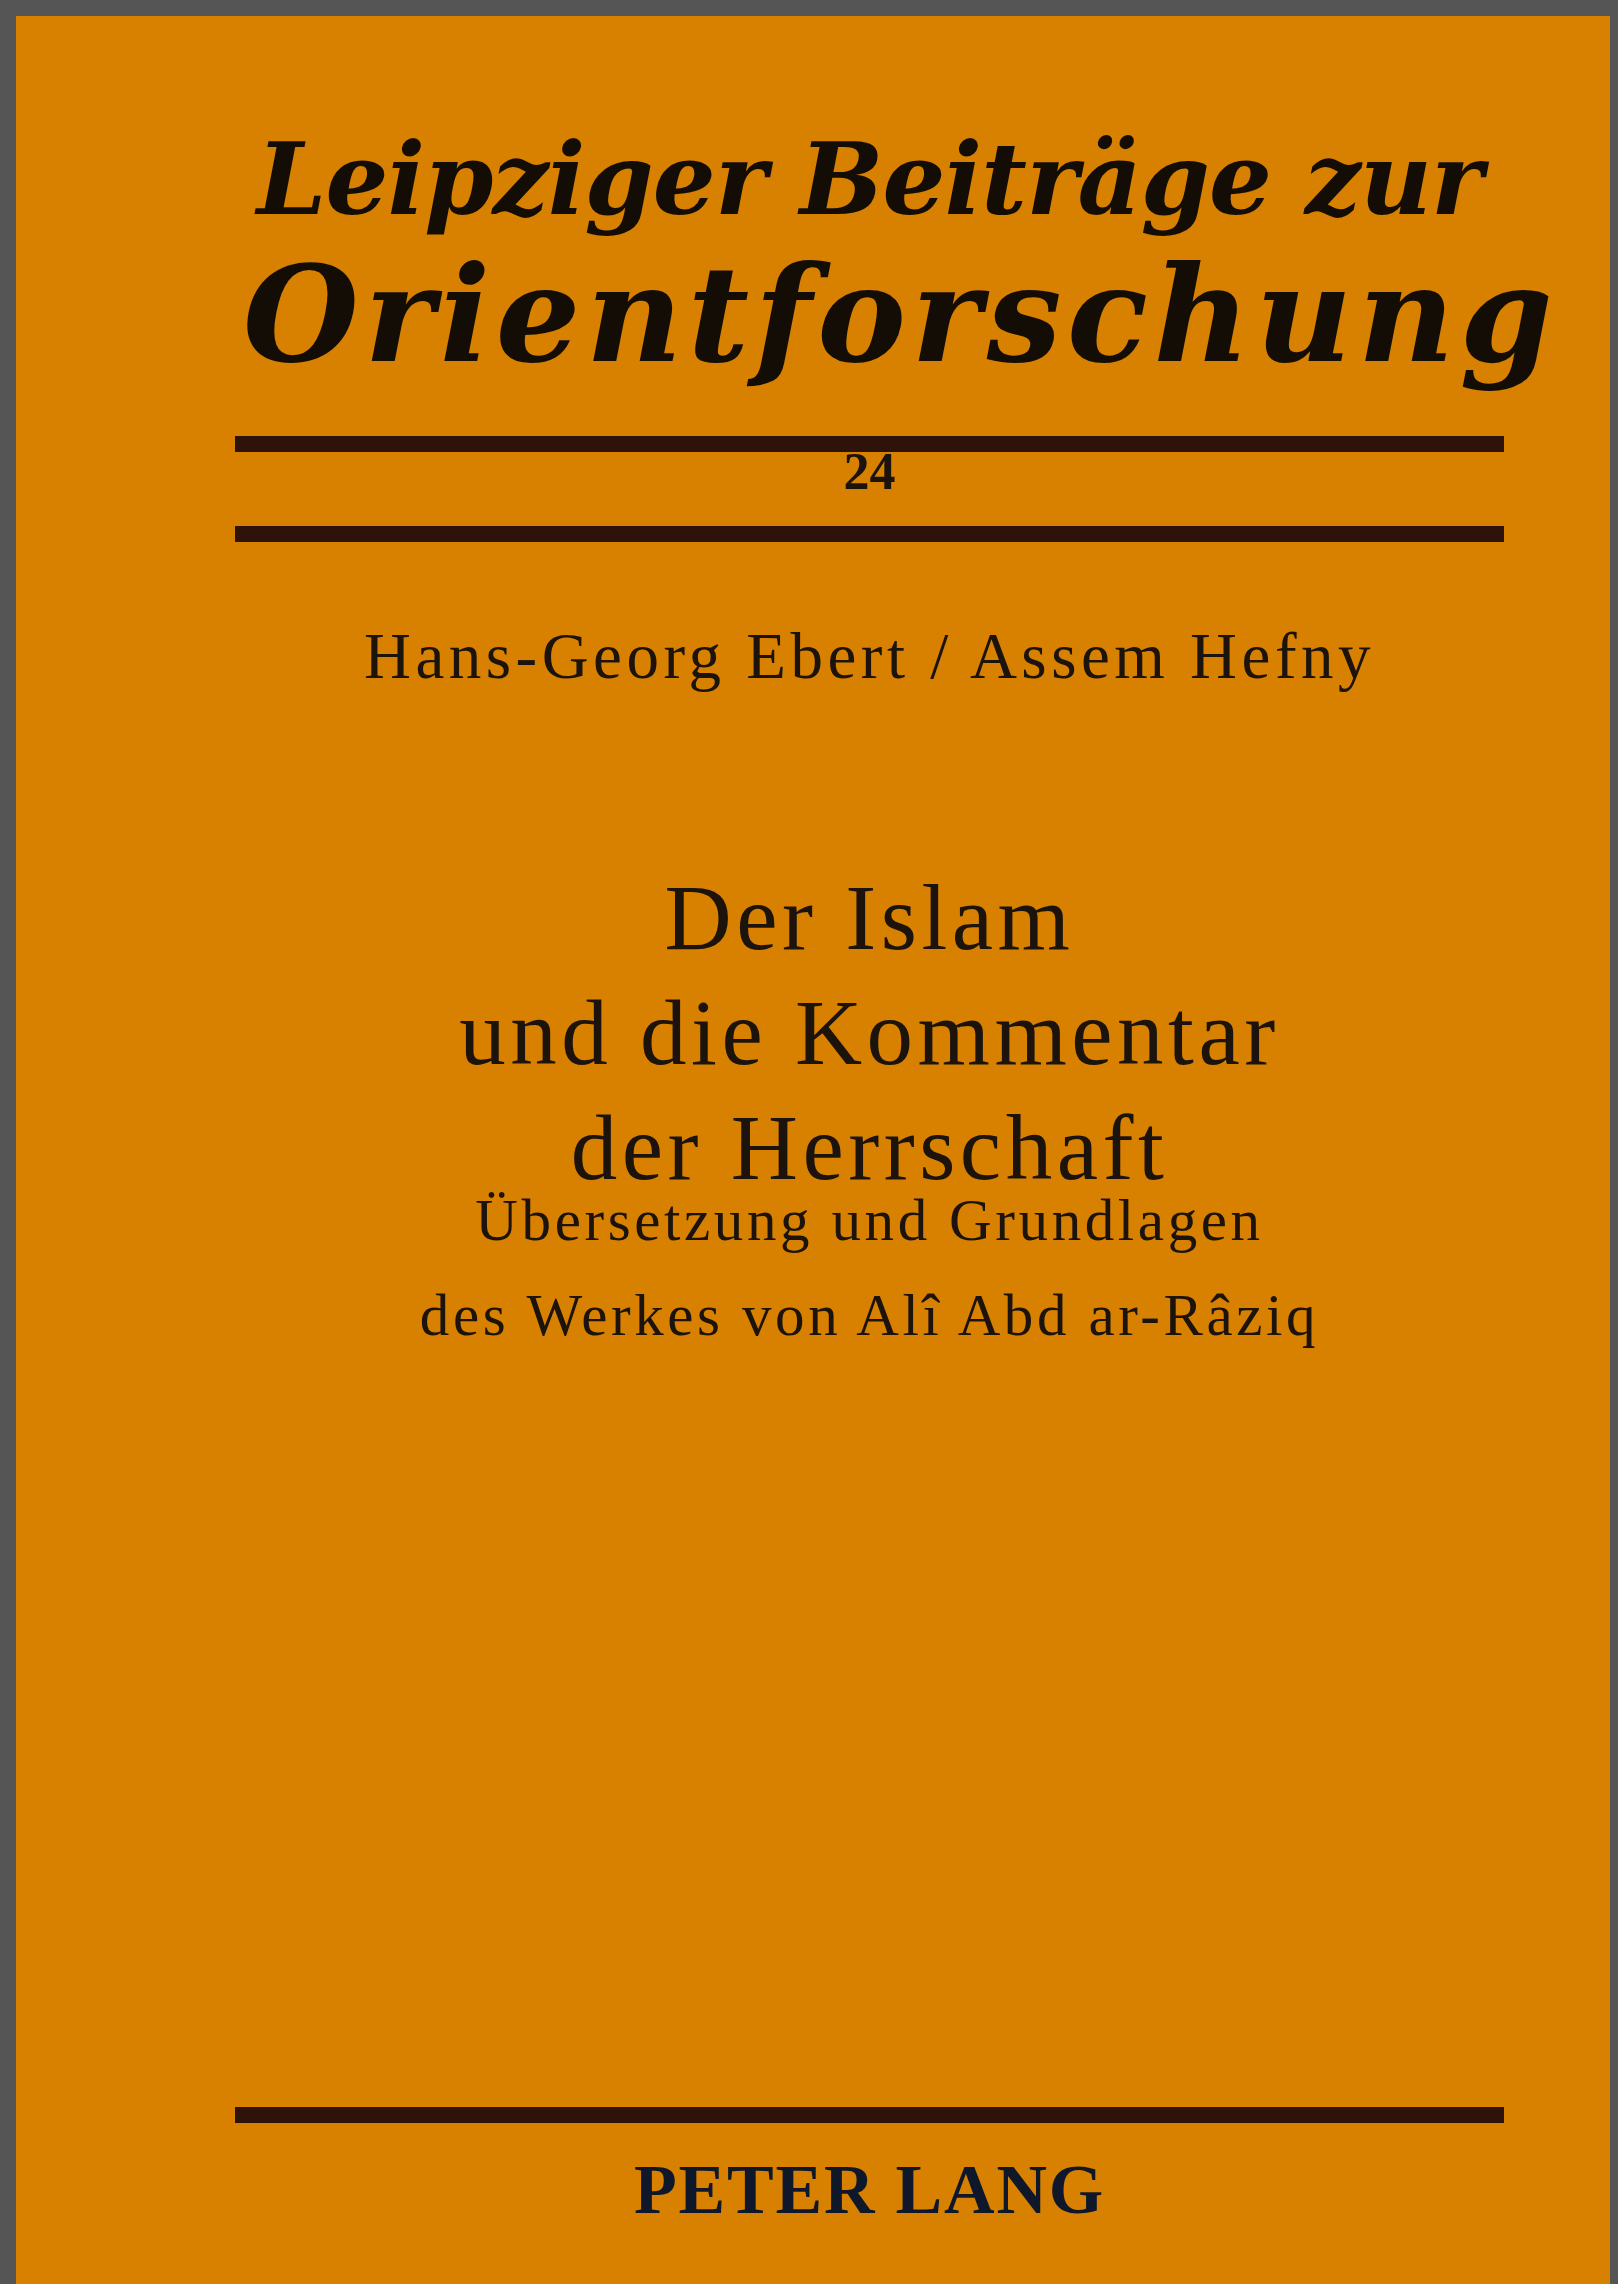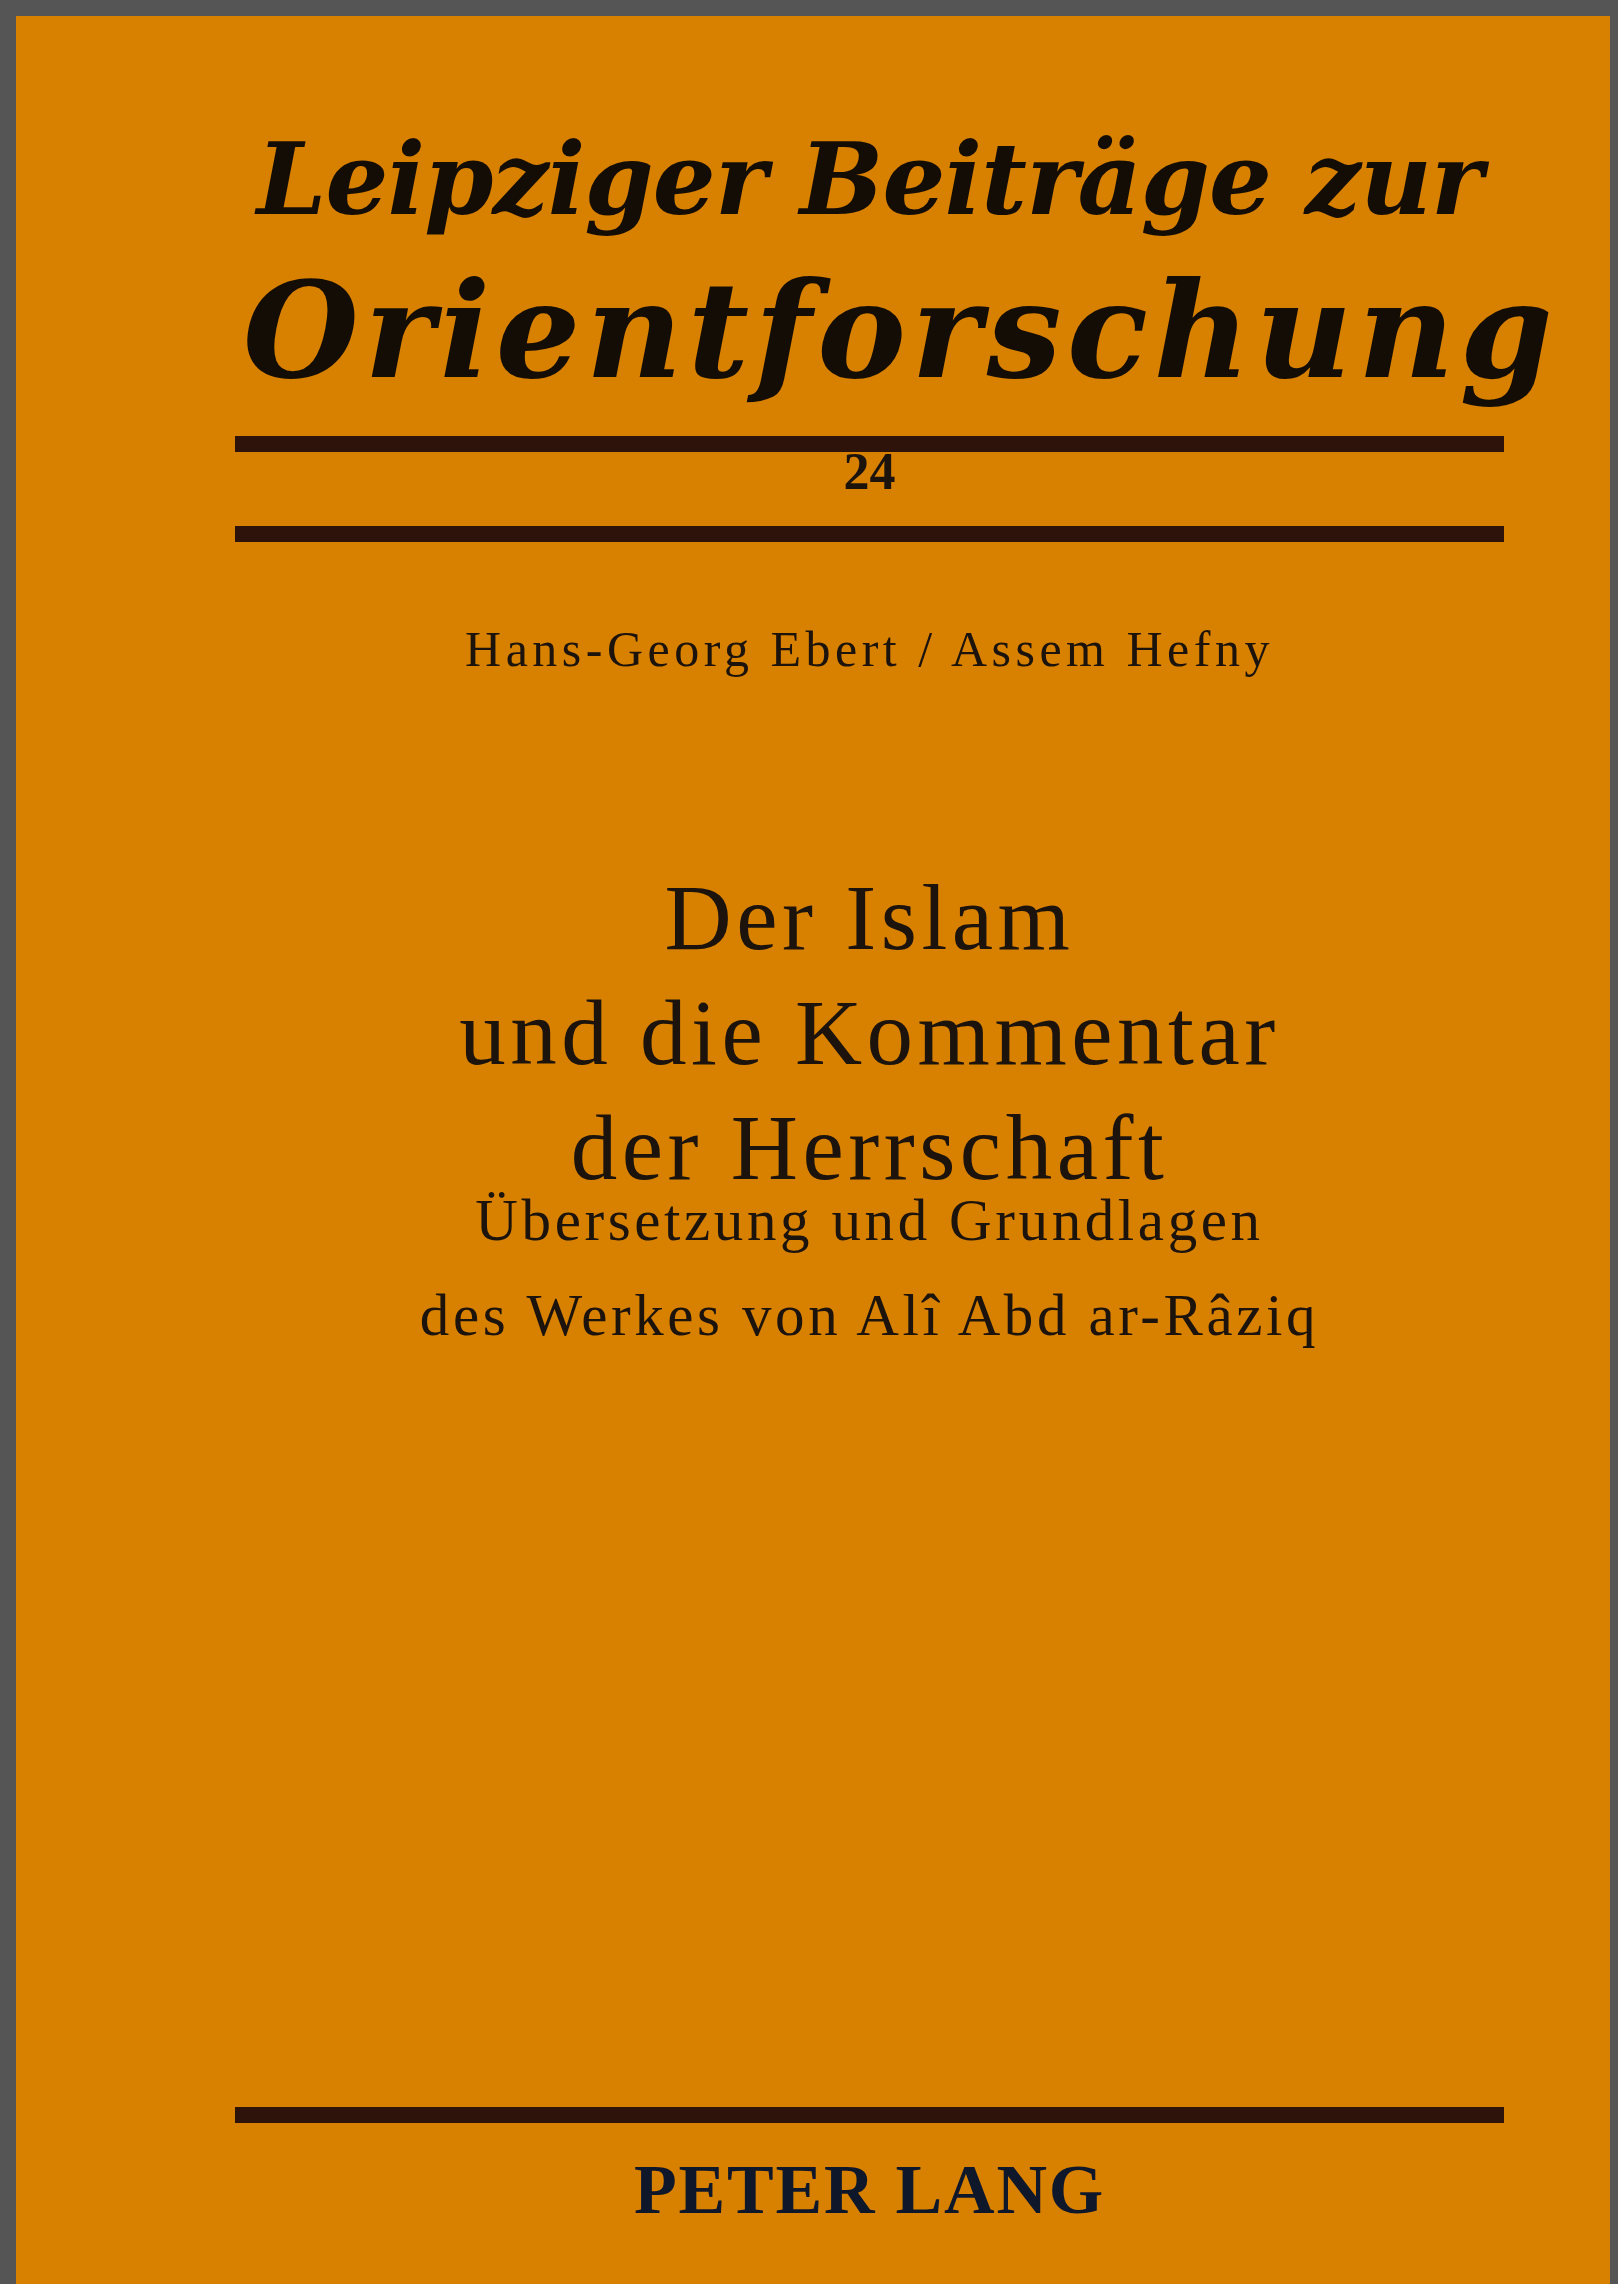--- a/index.html
+++ b/index.html
@@ -29,21 +29,21 @@
     top: 106px;
     font-family: "DejaVu Serif", serif;
     font-style: italic;
     font-weight: bold;
     font-size: 99px;
     line-height: 1;
     letter-spacing: -0.9px;
     color: #140d06;
   }
   .series-line2 {
-    top: 240px;
+    top: 224px;
     font-family: "DejaVu Serif", serif;
     font-style: italic;
     font-weight: bold;
     font-size: 133px;
     line-height: 1;
     letter-spacing: 5.4px;
     color: #140d06;
   }
   .rule {
     position: absolute;
@@ -56,21 +56,21 @@
   .rule-bottom { top: 510px; }
   .rule-publisher { top: 2091px; }
   .series-number {
     top: 422px;
     font-size: 52px;
     font-weight: bold;
     line-height: 1;
   }
   .authors {
     top: 600px;
-    font-size: 50px;
+    font-size: 65px;
     line-height: 1;
     letter-spacing: 4.5px;
   }
   .book-title {
     top: 836px;
     font-size: 93px;
     line-height: 99px;
     letter-spacing: 4.5px;
   }
   .subtitle {

